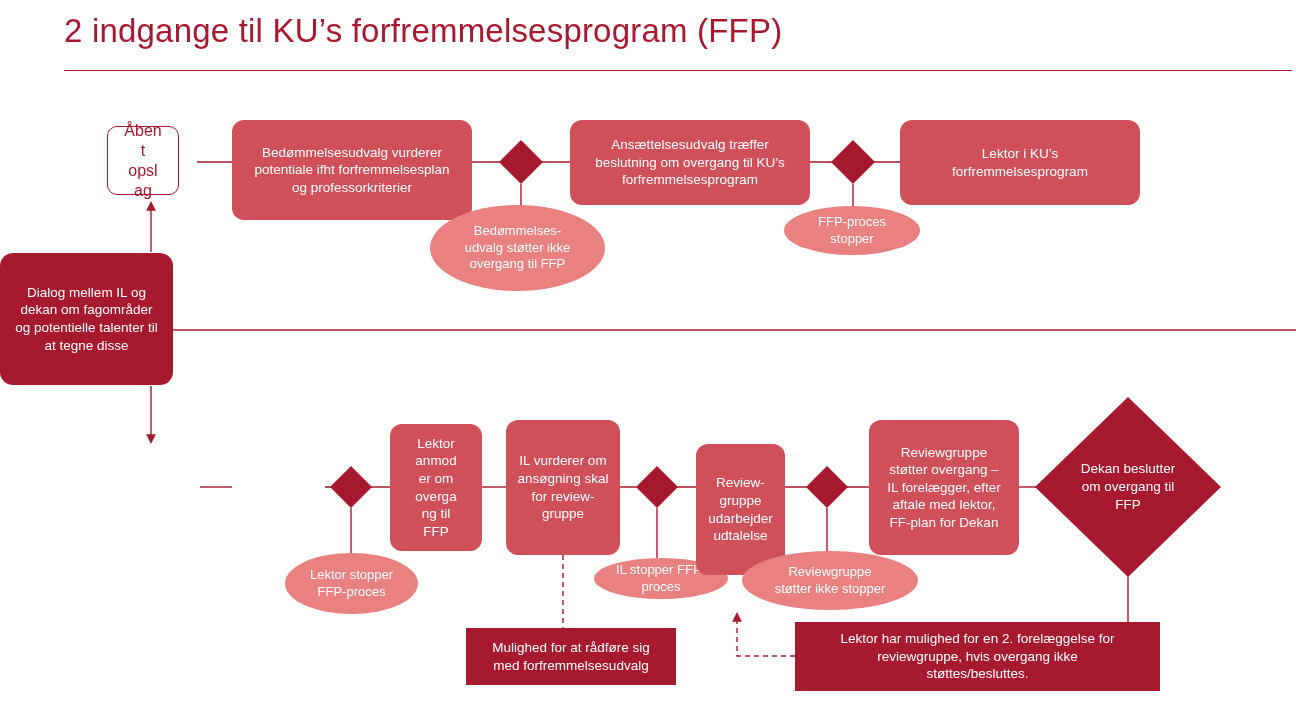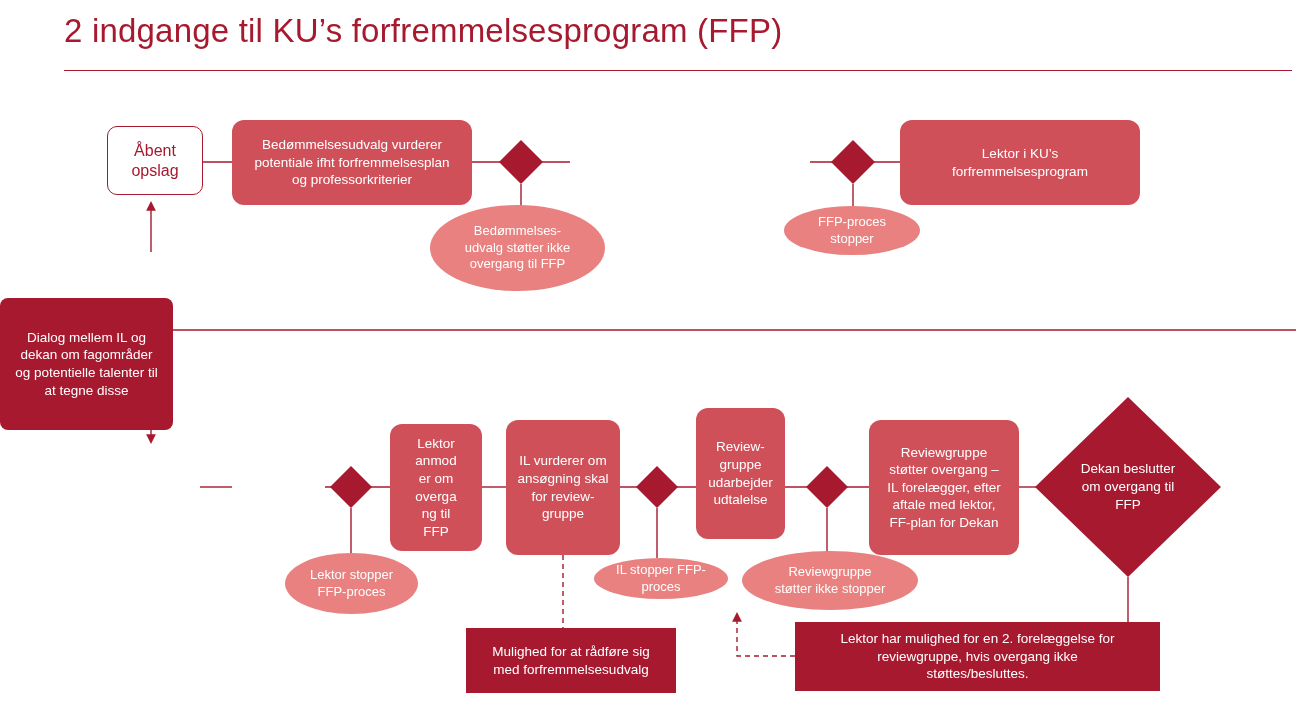--- a/index.html
+++ b/index.html
@@ -9,21 +9,21 @@
   .title { position:absolute; left:64px; top:12px; font-size:33px; font-weight:400; color:var(--dark); letter-spacing:0.2px; white-space:nowrap; }
   .rule { position:absolute; left:64px; top:70px; width:1228px; border-top:1.5px solid var(--dark); }
   svg.connectors { position:absolute; left:0; top:0; pointer-events:none; }
   .cline { stroke:var(--dark); stroke-width:1.4; fill:none; }
   .dashed { stroke-dasharray:5 4; }
   .dshape { fill:var(--dark); stroke:none; }
   .arrowhead { fill:var(--dark); }
   .node { position:absolute; display:flex; align-items:center; justify-content:center; text-align:center; line-height:1.3; overflow-wrap:break-word; word-break:break-word; }
   .box { background:var(--medium); color:#fff; border-radius:12px; font-size:13.5px; padding:6px 22px; }
   .outline { background:#fff; border:1.6px solid var(--dark); border-radius:10px; color:var(--dark); font-size:16px; line-height:1.25; font-weight:400; }
-  .darkbox { background:var(--dark); color:#fff; border-radius:8px; font-size:13.5px; padding:6px 12px;margin-top:45px; }
+  .darkbox { background:var(--dark); color:#fff; border-radius:13px; font-size:13.5px; padding:6px 12px; }
   .note { background:var(--dark); color:#fff; font-size:13.5px; padding:4px 14px; }
   .ellipse { background:var(--light); color:#fff; border-radius:50%; font-size:13px; }
   .dlabel { color:#fff; font-size:13.5px; line-height:1.35; }
 </style>
 </head>
 <body>
 
 <div class="canvas">
 
   <svg class="connectors" width="1296" height="701" viewBox="0 0 1296 701">
@@ -61,33 +61,34 @@
     <polygon class="dshape" points="853,140 875,162 853,184 831,162"></polygon>
     <polygon class="dshape" points="351,466 372,487 351,508 330,487"></polygon>
     <polygon class="dshape" points="657,466 678,487 657,508 636,487"></polygon>
     <polygon class="dshape" points="827,466 848,487 827,508 806,487"></polygon>
     <polygon class="dshape" points="1128,397 1221,487 1128,577 1035,487"></polygon>
   </svg>
 
   <div class="title">2 indgange til KU’s forfremmelsesprogram (FFP)</div>
   <div class="rule"></div>
 
-  <div class="node outline" style="left:107px;top:126px;width:96px;height:69px;padding:16px;">Åbent opslag</div>
-  <div class="node box" style="left:232px;top:120px;width:240px;height:85px;">Bedømmelsesudvalg vurderer potentiale ifht forfremmelsesplan og professorkriterier</div>
+  <div class="node outline" style="left:107px;top:126px;width:72px;height:69px;padding:16px;">Åbent opslag</div>
+  <div class="node box" style="left:232px;top:120px;width:240px;height:100px;">Bedømmelsesudvalg vurderer potentiale ifht forfremmelsesplan og professorkriterier</div>
   <div class="node ellipse" style="left:430px;top:205px;width:175px;height:86px;padding:0 34px;">Bedømmelses-udvalg støtter ikke overgang til FFP</div>
+  <div class="node box" style="left:570px;top:120px;width:240px;height:85px;">Ansættelsesudvalg træffer beslutning om overgang til KU’s forfremmelsesprogram</div>
   <div class="node ellipse" style="left:784px;top:206px;width:136px;height:49px;padding:0 12px;">FFP-proces stopper</div>
   <div class="node box" style="left:900px;top:120px;width:240px;height:85px;">Lektor i KU’s forfremmelsesprogram</div>
 
   <div class="node darkbox" style="left:0px;top:253px;width:173px;height:132px;">Dialog mellem IL og dekan om fagområder og potentielle talenter til at tegne disse</div>
 
   <div class="node ellipse" style="left:285px;top:553px;width:133px;height:61px;padding:0 12px;">Lektor stopper FFP-proces</div>
   <div class="node box" style="left:390px;top:424px;width:92px;height:127px;padding:6px 24px;">Lektor anmoder om overgang til FFP</div>
   <div class="node box" style="left:506px;top:420px;width:114px;height:135px;padding:6px 10px;">IL vurderer om ansøgning skal for review-gruppe</div>
   <div class="node ellipse" style="left:594px;top:558px;width:134px;height:41px;padding:0 12px;">IL stopper FFP-proces</div>
-  <div class="node box" style="left:696px;top:408px;width:89px;height:131px;padding:6px 8px;">Review-gruppe udarbejder udtalelse</div>
+  <div class="node box" style="left:696px;top:444px;width:89px;height:131px;padding:6px 8px;">Review-gruppe udarbejder udtalelse</div>
   <div class="node ellipse" style="left:742px;top:551px;width:176px;height:59px;padding:0 30px;">Reviewgruppe støtter ikke stopper</div>
   <div class="node box" style="left:869px;top:420px;width:150px;height:135px;padding:6px 13px;">Reviewgruppe støtter overgang – IL forelægger, efter aftale med lektor, FF-plan for Dekan</div>
   <div class="node dlabel" style="left:1078px;top:440px;width:100px;height:94px;">Dekan beslutter om overgang til FFP</div>
 
-  <div class="node note" style="left:466px;top:628px;width:210px;height:65px;">Mulighed for at rådføre sig med forfremmelsesudvalg</div>
+  <div class="node note" style="left:466px;top:628px;width:210px;height:57px;">Mulighed for at rådføre sig med forfremmelsesudvalg</div>
   <div class="node note" style="left:795px;top:622px;width:365px;height:69px;padding:4px 30px;">Lektor har mulighed for en 2. forelæggelse for reviewgruppe, hvis overgang ikke støttes/besluttes.</div>
 
 </div>
 
 </body></html>

